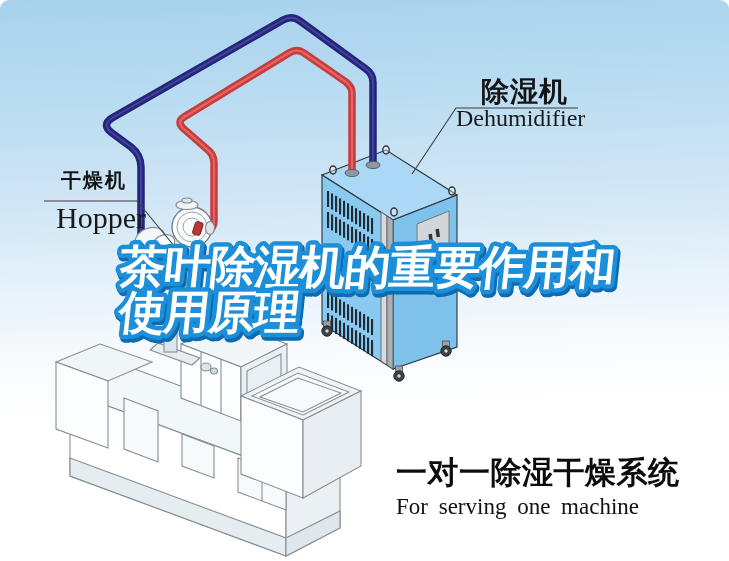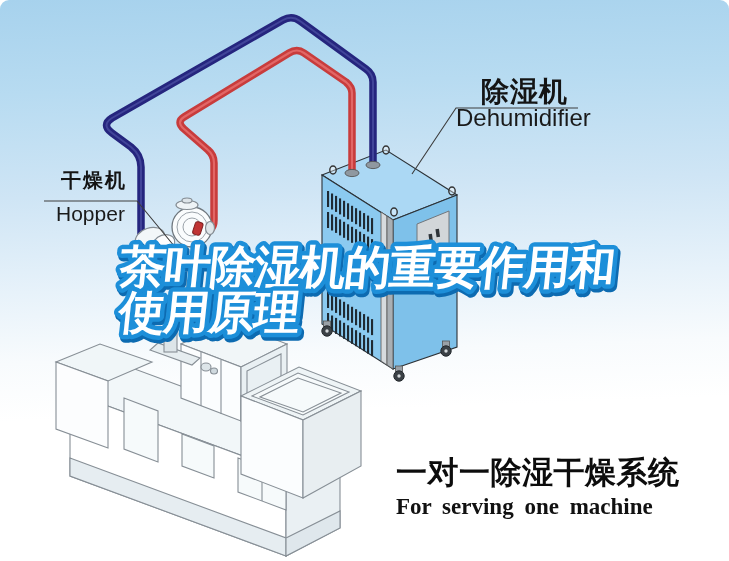--- a/index.html
+++ b/index.html
@@ -5,28 +5,28 @@
   html,body{margin:0;padding:0;background:#ffffff;}
   #canvas{
     position:relative;width:729px;height:561px;overflow:hidden;
     border-radius:9px;
     background:linear-gradient(178deg,#a7d2ed 0%,#b7dbf1 16%,#cfe5f5 34%,#e7f2fa 50%,#f8fbfd 62%,#ffffff 72%);
     font-family:"Liberation Sans",sans-serif;
   }
   #canvas svg{position:absolute;left:0;top:0;}
   .lbl{position:absolute;white-space:nowrap;line-height:1;}
   .lbl-zh{font-weight:bold;color:#141414;}
-  .lbl-en{font-family:Liberation Sans, sans-serif;color:#1a1a1a;}
+  .lbl-en{font-family:Liberation Serif, serif;color:#1a1a1a;}
   #hopper-zh{left:61px;top:170px;font-size:20px;letter-spacing:2px;}
-  #hopper-en{left:56px;top:203px;font-size:21px;}
+  #hopper-en{left:56px;top:203px;font-size:30px;}
   #dehu-zh{left:481px;top:78px;font-size:28px;letter-spacing:1px;}
   #dehu-en{left:456px;top:106px;font-size:24px;}
   #caption{position:absolute;left:396px;top:456px;width:290px;text-align:left;}
   #caption-zh{font-weight:bold;font-size:31px;color:#0c0c0c;letter-spacing:0.5px;line-height:1.1;}
-  #caption-en{font-family:"Liberation Serif",serif;font-weight:bold;font-size:23px;color:#111;margin-top:4px;word-spacing:5px;line-height:1.1;}
+  #caption-en{font-family:"Liberation Serif",serif;font-weight:normal;font-size:23px;color:#111;margin-top:4px;word-spacing:5px;line-height:1.1;}
   .title-text{font-family:"Liberation Sans",sans-serif;font-weight:bold;font-size:46px;letter-spacing:-1px;}
   .title-back{fill:#0d6bb1;stroke:#0d6bb1;stroke-width:10;stroke-linejoin:round;paint-order:stroke;}
   .title-front{fill:#ffffff;stroke:#1d8fd9;stroke-width:9;stroke-linejoin:round;paint-order:stroke;}
   .mk{stroke:#878f96;stroke-width:1.1;}
   .dh{stroke:#2c3237;stroke-width:1.1;}
 </style>
 </head>
 <body>
 
 <div id="canvas">

